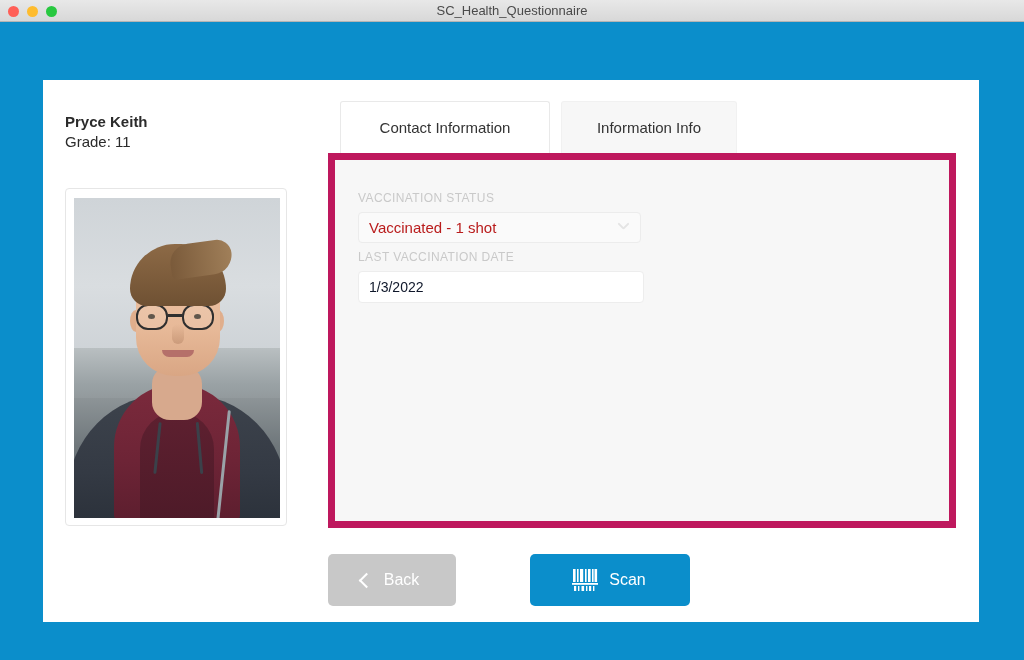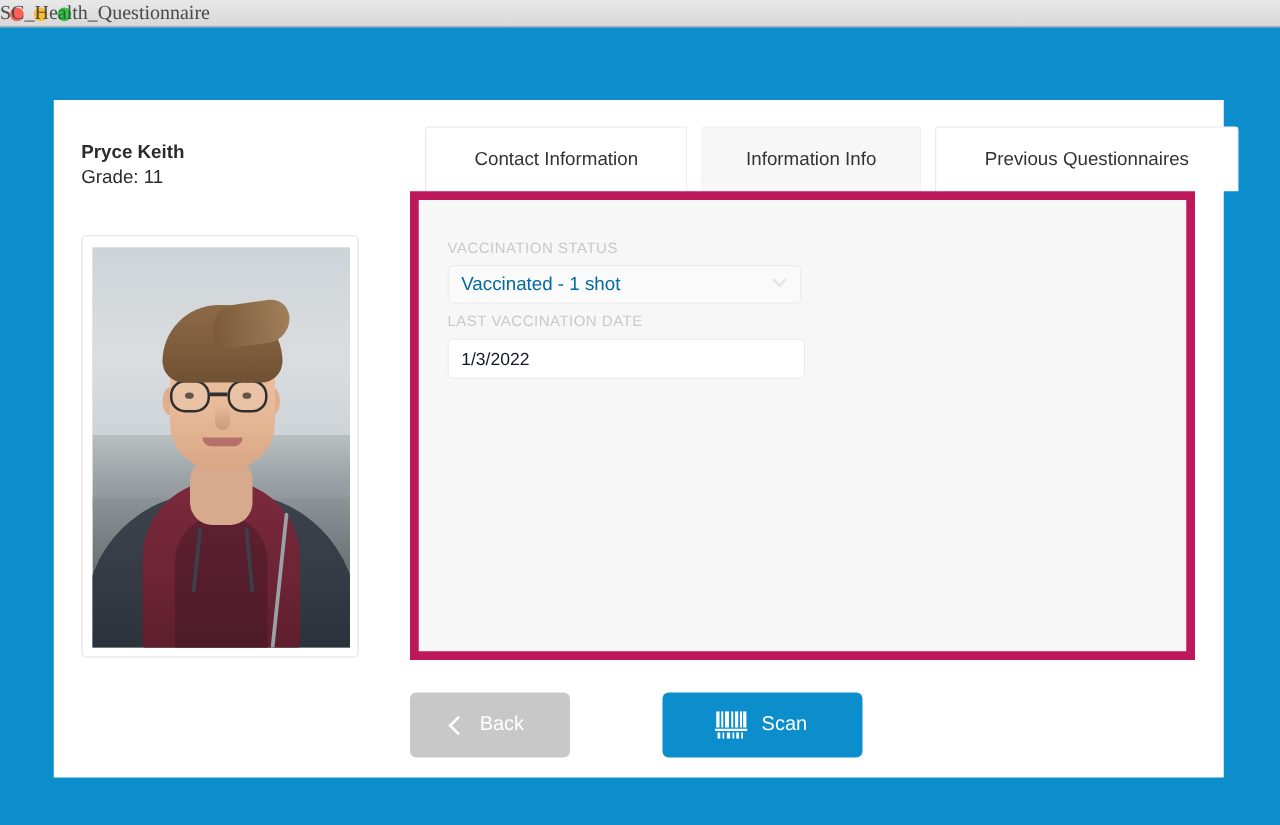--- a/index.html
+++ b/index.html
@@ -45,23 +45,23 @@
   }
   .dot.red    { background: #ff5f57; }
   .dot.yellow { background: #febc2e; }
   .dot.green  { background: #28c840; }
   .titlebar-title {
     position: absolute;
     top: 0;
     left: 0;
     width: 1024px;
     line-height: 22px;
-    font-size: 16px;
+    text-align: center;
+    font-size: 13px;
     color: #4a4a4a;
-    font-family: Liberation Serif, serif;
   }
 
   
   .app-header {
     position: absolute;
     top: 22px; left: 0;
     width: 1024px;
     height: 58px;
     background: #0b8ecb;
   }
@@ -291,21 +291,21 @@
     border: 1px solid #ececec;
     border-radius: 4px;
     box-sizing: border-box;
   }
   .select-value {
     position: absolute;
     left: 10px;
     top: 0;
     line-height: 29px;
     font-size: 15px;
-    color: #0369a1;
+    color: #b91c1c;
   }
   .chev {
     position: absolute;
     right: 11px;
     top: 11px;
     width: 11px;
     height: 11px;
   }
   .chev::before, .chev::after {
     content: "";
@@ -427,21 +427,20 @@
         <div class="ph-glasses-r"></div>
         <div class="ph-bridge"></div>
         <div class="ph-hair"></div>
         <div class="ph-hair-sweep"></div>
       </div>
     </div>
 
     <div class="tabs">
       <div class="tab tab-1">Contact Information</div>
       <div class="tab tab-2 active">Information Info</div>
-      <div class="tab tab-3">Previous Questionnaires</div>
     </div>
 
     <div class="panel">
 
       <div class="field-label lbl-status">VACCINATION STATUS</div>
       <div class="select-box">
         <div class="select-value">Vaccinated - 1 shot</div>
         <div class="chev"></div>
       </div>
 

